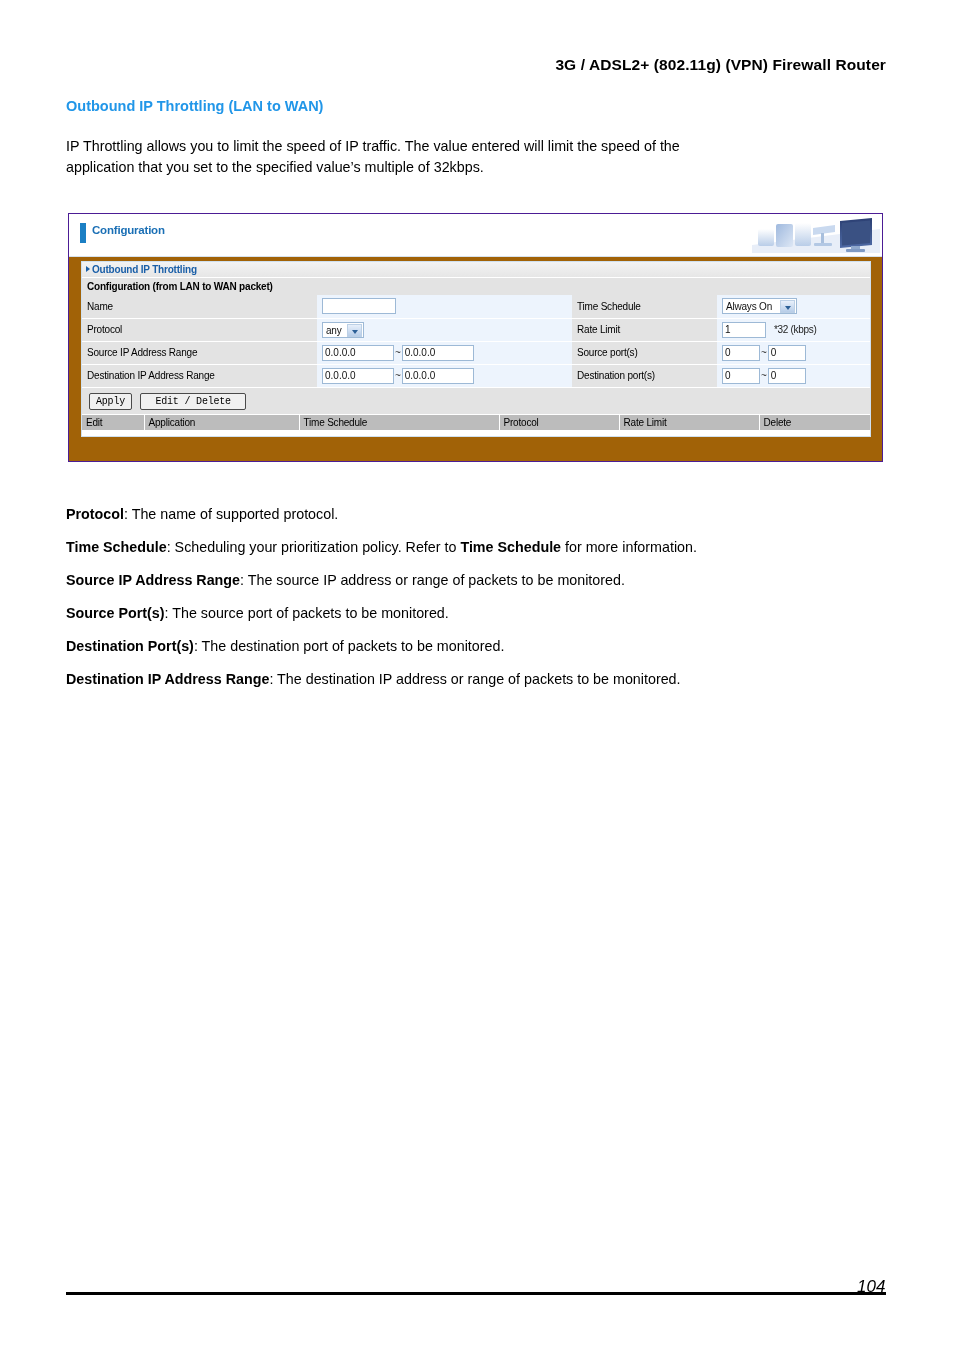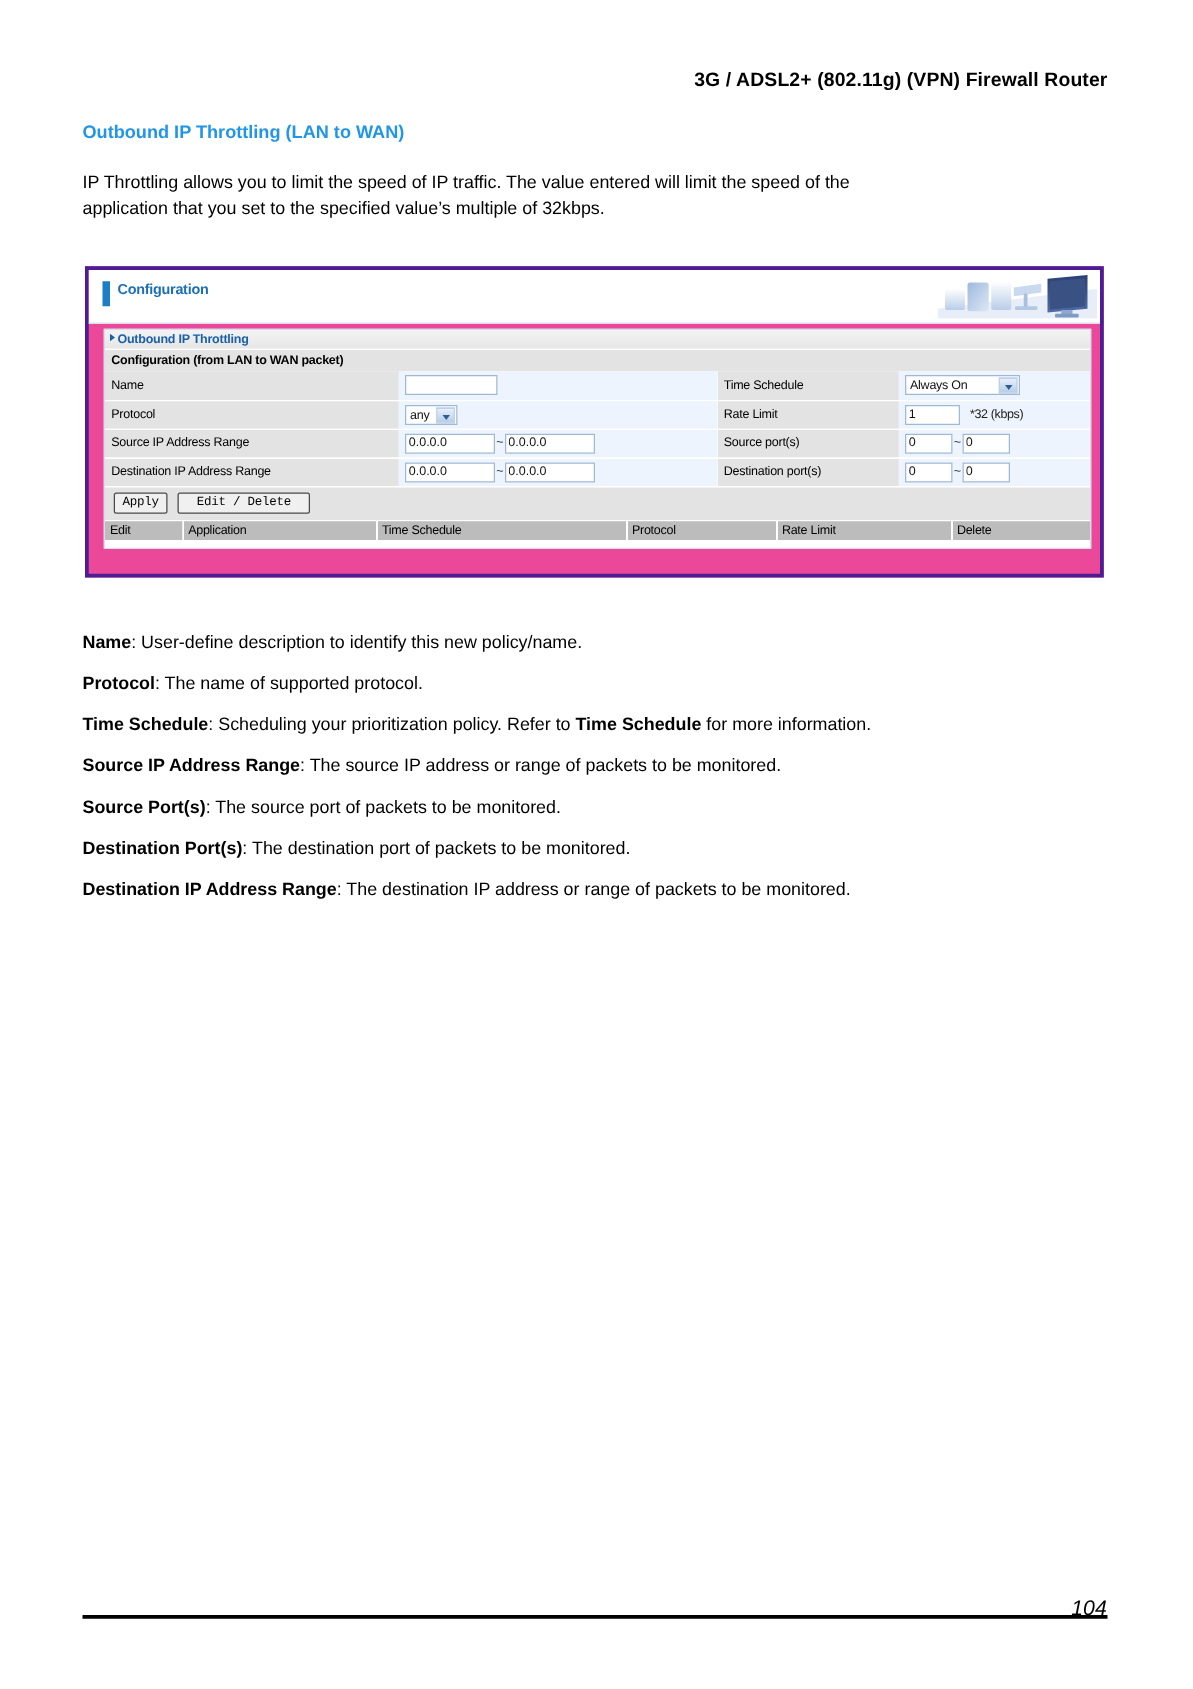--- a/index.html
+++ b/index.html
@@ -51,22 +51,22 @@
   }
   .intro .l2 { text-align: left; }
 
   
   .panel {
     position: absolute;
     top: 213px;
     left: 68px;
     width: 815px;
     height: 249px;
-    background: #ec4899;
-    border: 3px solid #4c1d95;
+    background: #a16207;
+    border: 1px solid #4c1d95;
     box-sizing: border-box;
   }
   .panel-top {
     position: relative;
     height: 42px;
     border-bottom: 1px solid #d6e2ee;
     background: #ffffff;
   }
   .panel-title-bar {
     position: absolute;
@@ -206,21 +206,21 @@
   }
   .sel .arrow::after {
     content: "";
     position: absolute;
     left: 4px; top: 5px;
     width: 0; height: 0;
     border-left: 3.5px solid transparent;
     border-right: 3.5px solid transparent;
     border-top: 4px solid #2b5f96;
   }
-  .w-sel-sched { width: 92px; }
+  .w-sel-sched { width: 75px; }
   .w-sel-proto { width: 42px; }
 
   .tilde {
     display: inline-block;
     font-size: 10px;
     color: #333;
     padding: 0 1px;
     vertical-align: middle;
   }
   .unit {
@@ -450,21 +450,20 @@
           <th>Delete</th>
         </tr>
       </thead>
     </table>
     <div class="res-pad"></div>
 
   </div>
 </div>
 
 <div class="defs">
-  <p><b>Name</b><span>: User-define description to identify this new policy/name.</span></p>
   <p><b>Protocol</b><span>: The name of supported protocol.</span></p>
   <p><b>Time Schedule</b><span>: Scheduling your prioritization policy. Refer to </span><b>Time Schedule</b><span> for more information.</span></p>
   <p><b>Source IP Address Range</b><span>: The source IP address or range of packets to be monitored.</span></p>
   <p><b>Source Port(s)</b><span>: The source port of packets to be monitored.</span></p>
   <p><b>Destination Port(s)</b><span>: The destination port of packets to be monitored.</span></p>
   <p><b>Destination IP Address Range</b><span>: The destination IP address or range of packets to be monitored.</span></p>
 </div>
 
 <div class="footer-rule"></div>
 <div class="footer-left">Chapter 4: Configuration</div>

